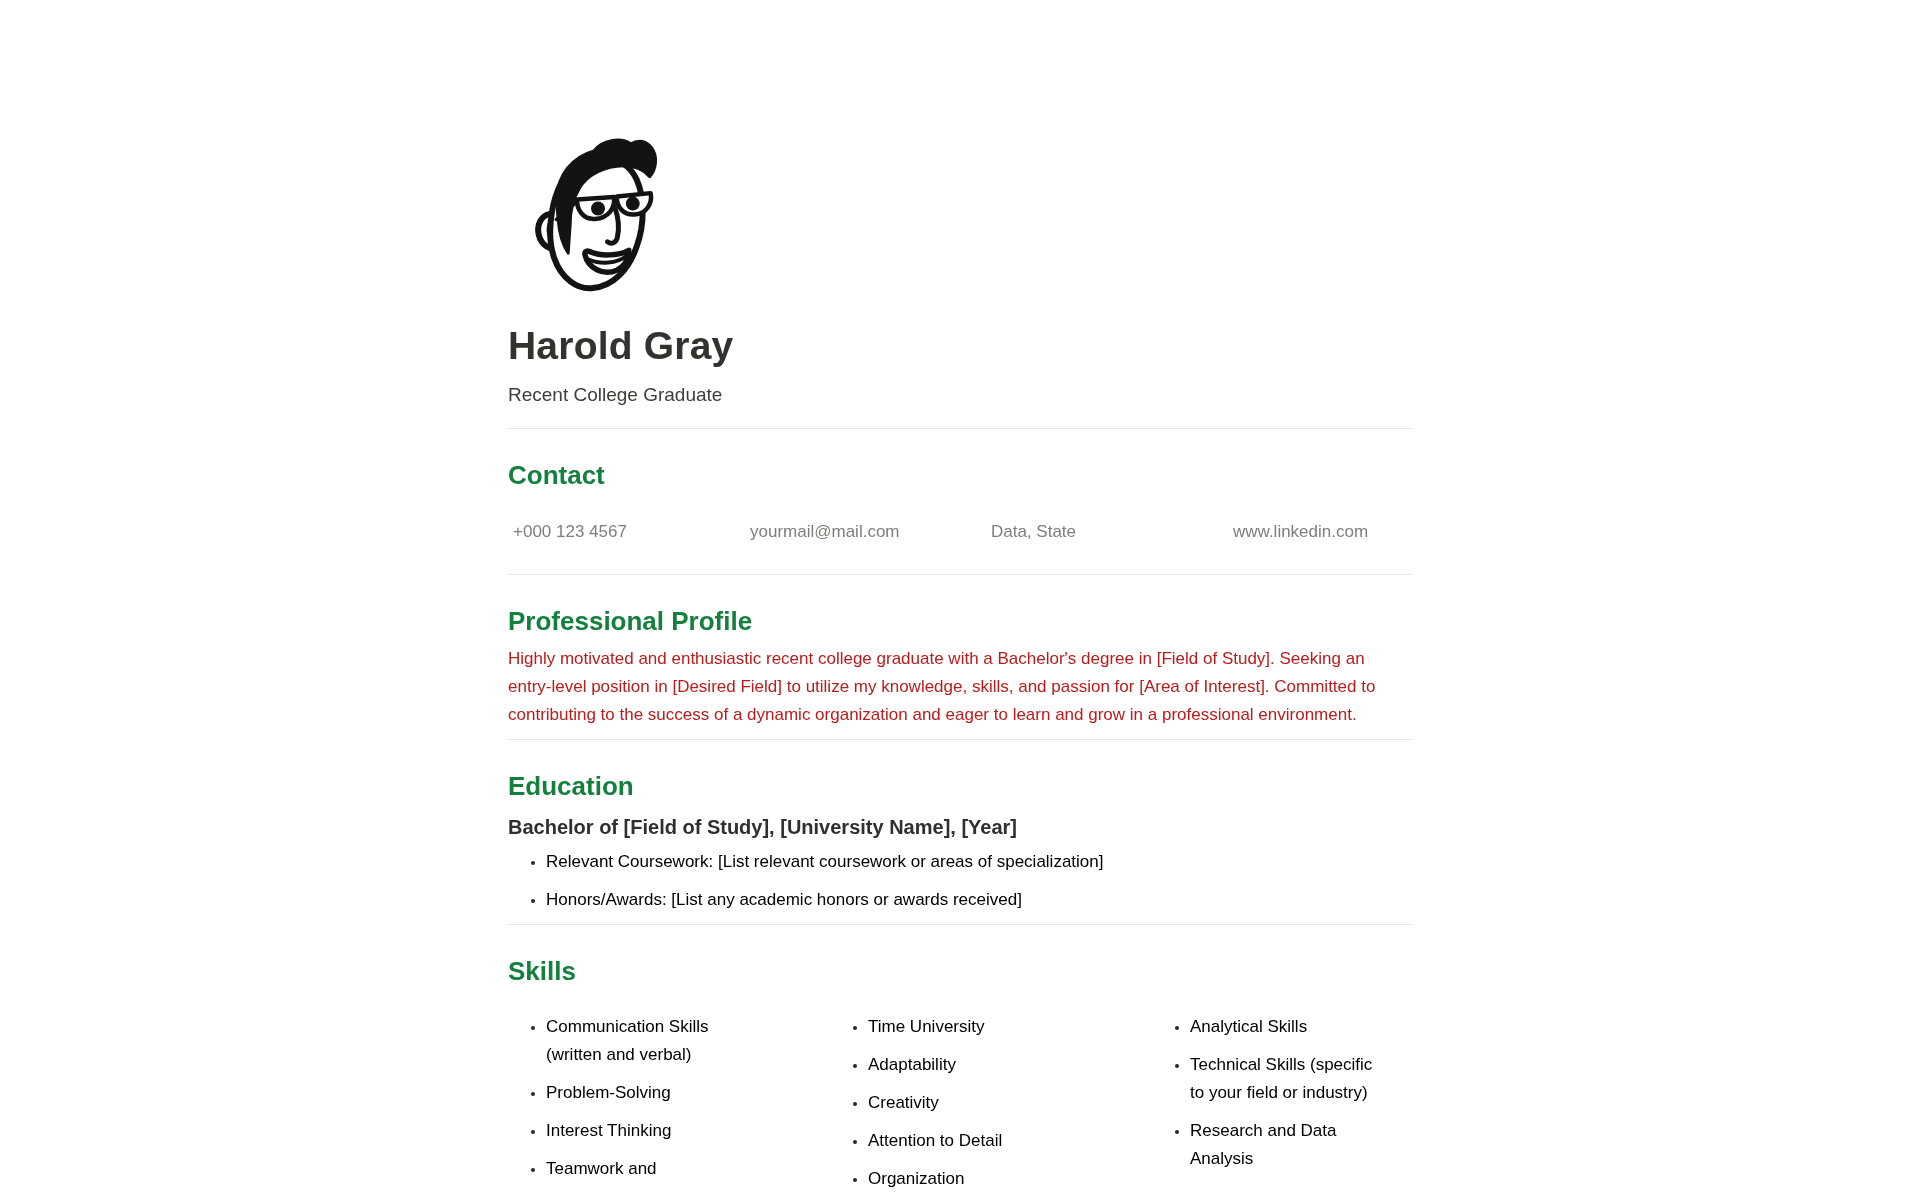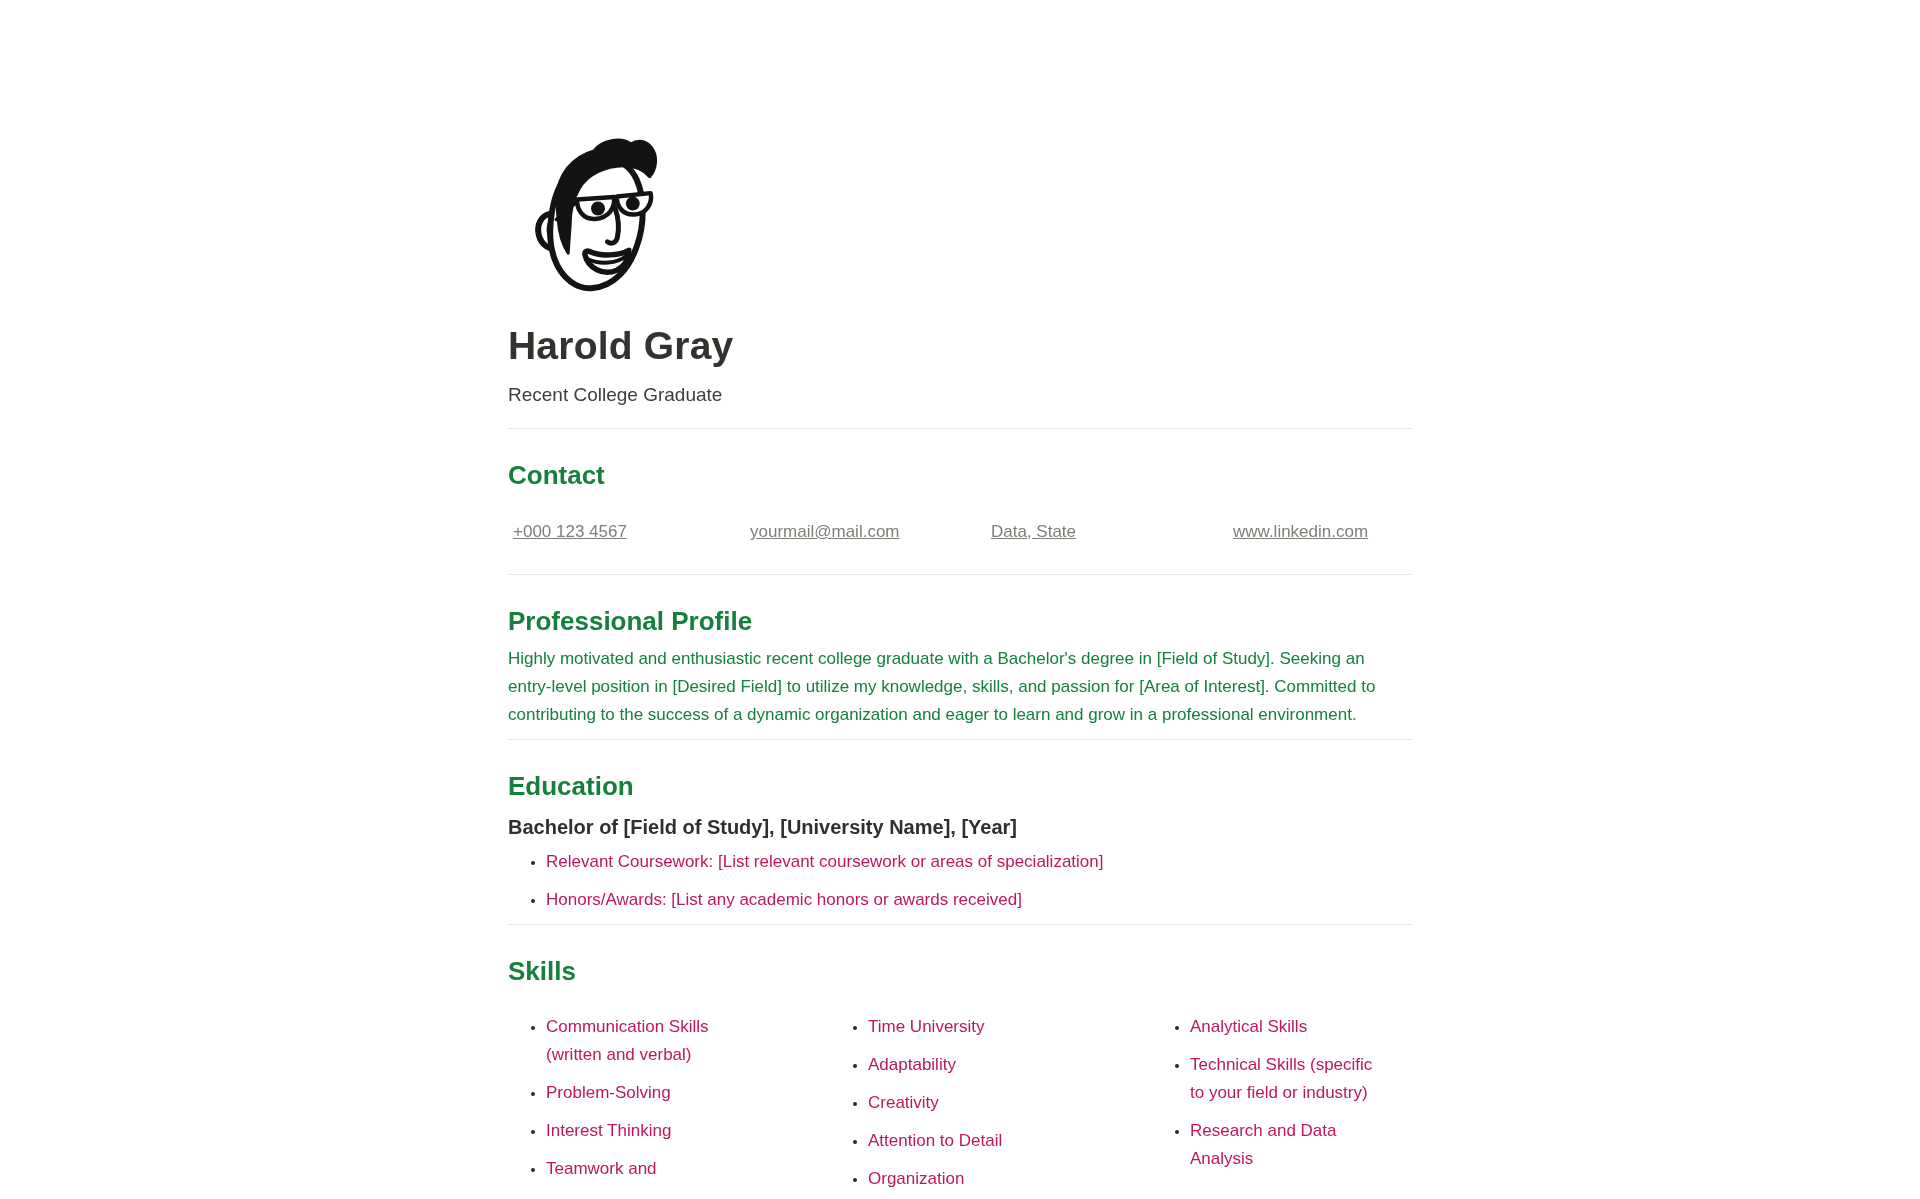--- a/index.html
+++ b/index.html
@@ -54,46 +54,45 @@
     display: grid;
     grid-template-columns: 237px 241px 242px 1fr;
     margin: 26px 0 28px 0;
   }
   .contact-item {
     font-size: 17px;
     line-height: 28px;
     color: #7f7e79;
     padding-left: 5px;
     white-space: nowrap;
-    text-decoration: underline;
   }
   
   .profile-body {
     font-size: 17px;
     line-height: 28px;
-    color: #15803d;
+    color: #b91c1c;
     margin: 8px 0 10px 0;
   }
   
   .degree-line {
     font-size: 20px;
     line-height: 25px;
     font-weight: 700;
     color: #312f2b;
     margin: 12px 0 0 0;
   }
   ul.bullet-list {
     list-style: disc;
     margin: 8px 0 10px 0;
     padding-left: 38px;
   }
   ul.bullet-list li {
     font-size: 17px;
     line-height: 28px;
-    color: #be185d;
+    color: #000000;
     margin-bottom: 10px;
   }
   ul.bullet-list li::marker {
     color: #2b2a27;
     font-size: 14px;
   }
   
   .skills-grid {
     display: grid;
     grid-template-columns: 322px 322px 1fr;

